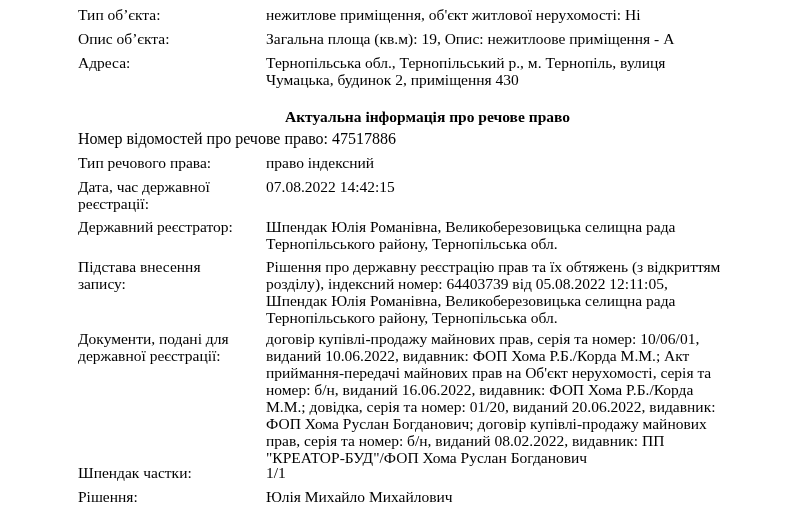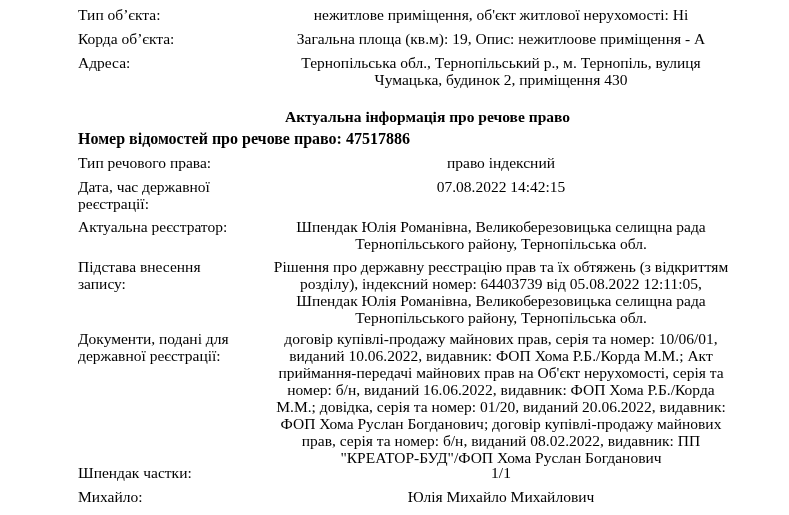--- a/index.html
+++ b/index.html
@@ -34,50 +34,49 @@
       top: 0;
       width: 180px;
       white-space: pre-line;
     }
     .value {
       position: absolute;
       left: 188px;
       top: 0;
       width: 470px;
       white-space: pre-line;
-      text-align: center;
     }
     .section-title {
       position: absolute;
       left: 0;
       width: 789px;
       text-align: center;
       font-weight: bold;
       padding-left: 66px;
       box-sizing: border-box;
     }
     .record-number {
       position: absolute;
       left: 78px;
-      font-weight: bold;
+      font-weight: normal;
       font-size: 16px;
     }
   </style>
 </head>
 <body>
 
 <div class="doc">
 
   <div class="row" style="top:6px;">
     <div class="label">Тип об’єкта:</div>
     <div class="value">нежитлове приміщення, об'єкт житлової нерухомості: Ні</div>
   </div>
 
   <div class="row" style="top:30px;">
-    <div class="label">Корда об’єкта:</div>
+    <div class="label">Опис об’єкта:</div>
     <div class="value">Загальна площа (кв.м): 19, Опис: нежитлоове приміщення - А</div>
   </div>
 
   <div class="row" style="top:54px;">
     <div class="label">Адреса:</div>
     <div class="value">Тернопільська обл., Тернопільський р., м. Тернопіль, вулиця
 Чумацька, будинок 2, приміщення 430</div>
   </div>
 
   <div class="section-title" style="top:108px;">Актуальна інформація про речове право</div>
@@ -89,21 +88,21 @@
     <div class="value">право індексний</div>
   </div>
 
   <div class="row" style="top:178px;">
     <div class="label">Дата, час державної
 реєстрації:</div>
     <div class="value">07.08.2022 14:42:15</div>
   </div>
 
   <div class="row" style="top:218px;">
-    <div class="label">Актуальна реєстратор:</div>
+    <div class="label">Державний реєстратор:</div>
     <div class="value">Шпендак Юлія Романівна, Великоберезовицька селищна рада
 Тернопільського району, Тернопільська обл.</div>
   </div>
 
   <div class="row" style="top:258px;">
     <div class="label">Підстава внесення
 запису:</div>
     <div class="value">Рішення про державну реєстрацію прав та їх обтяжень (з відкриттям
 розділу), індексний номер: 64403739 від 05.08.2022 12:11:05,
 Шпендак Юлія Романівна, Великоберезовицька селищна рада
@@ -122,17 +121,17 @@
 прав, серія та номер: б/н, виданий 08.02.2022, видавник: ПП
 "КРЕАТОР-БУД"/ФОП Хома Руслан Богданович</div>
   </div>
 
   <div class="row" style="top:464px;">
     <div class="label">Шпендак частки:</div>
     <div class="value">1/1</div>
   </div>
 
   <div class="row" style="top:488px;">
-    <div class="label">Михайло:</div>
+    <div class="label">Рішення:</div>
     <div class="value">Юлія Михайло Михайлович</div>
   </div>
 
 </div>
 
 </body></html>

